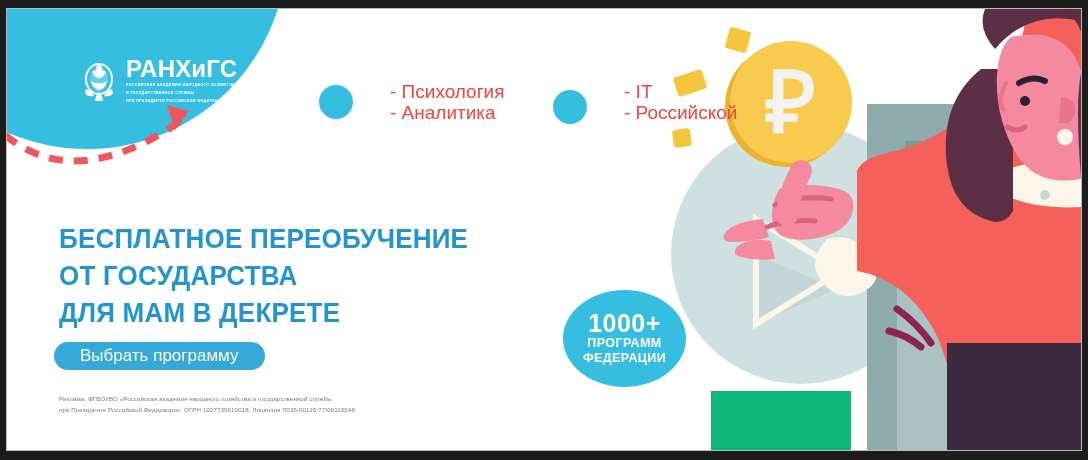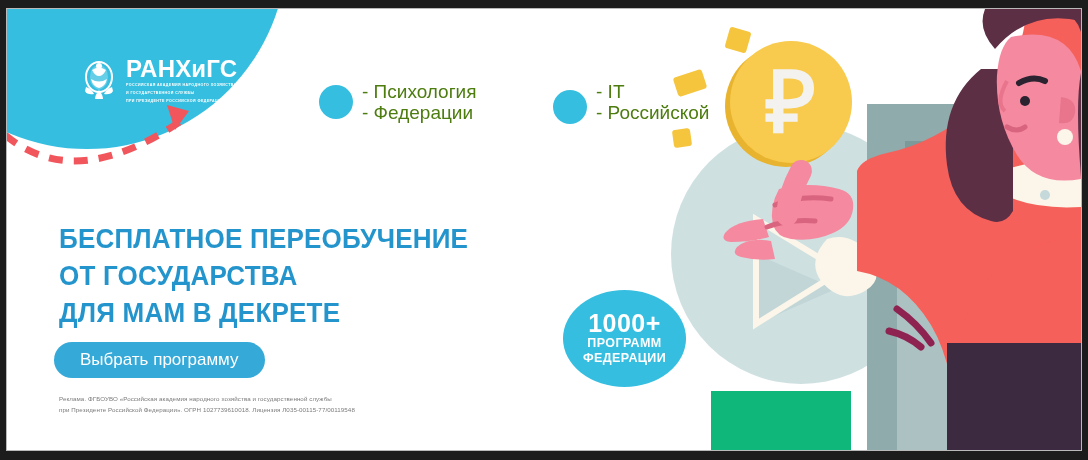--- a/index.html
+++ b/index.html
@@ -13,45 +13,45 @@
   .stage{position:absolute;inset:0;overflow:hidden;}
 
   
   .cyan-blob{position:absolute;left:-120px;top:-150px;width:400px;height:290px;
              background:var(--cyan);border-radius:0 0 240px 240px;}
 
   
   .arrow-wrap{position:absolute;left:-8px;top:96px;width:270px;height:78px;}
 
   
-  .logo{position:absolute;left:72px;top:48px;display:flex;gap:7px;}
+  .logo{position:absolute;left:72px;top:48px;display:flex;align-items:center;gap:7px;}
   .logo-crest{width:40px;height:44px;flex:none;}
   .logo-text{display:flex;flex-direction:column;}
   .logo-word{font-size:24px;font-weight:bold;color:#fff;letter-spacing:.2px;line-height:1;
              font-family:"Liberation Sans",sans-serif;}
   .logo-sub{font-size:3.6px;color:#fff;line-height:1.62;letter-spacing:.42px;
             white-space:nowrap;font-weight:bold;margin-top:2px;}
 
   
   .prog{position:absolute;display:flex;align-items:center;gap:9px;}
   .prog-dot{width:34px;height:34px;border-radius:50%;background:var(--cyan);flex:none;}
   .prog-lines{display:flex;flex-direction:column;line-height:1.12;}
-  .prog-line{font-size:19px;color:#4d7c0f;white-space:nowrap;}
+  .prog-line{font-size:19px;color:#ef4444;white-space:nowrap;margin-left:28px;}
   .prog-a{left:312px;top:72px;}
   .prog-b{left:546px;top:72px;align-items:flex-end;}
 
   
   .headline{position:absolute;left:52px;top:211px;}
   .headline div{font-family:"Liberation Sans Narrow","Liberation Sans",sans-serif;
                 font-weight:bold;font-size:28px;line-height:1.33;color:#2495cc;
                 letter-spacing:.2px;white-space:nowrap;transform:scaleX(.93);
                 transform-origin:left center;}
 
   
-  .cta{position:absolute;left:47px;top:333px;height:36px;padding:0 26px;
+  .cta{position:absolute;left:47px;top:333px;height:28px;padding:0 26px;
        background:#35a9d8;border:none;border-radius:18px;color:#fff;font-size:17px;
        font-family:"Liberation Sans",sans-serif;cursor:pointer;display:flex;
        align-items:center;justify-content:center;}
 
   
   .legal{position:absolute;left:52px;top:385px;width:420px;color:#7b7b7b;
          font-size:6.2px;line-height:1.72;letter-spacing:.08px;}
 
   
   .badge{position:absolute;left:556px;top:281px;width:123px;height:97px;border-radius:50%;
@@ -170,21 +170,21 @@
           <span class="logo-sub">РОССИЙСКАЯ АКАДЕМИЯ НАРОДНОГО ХОЗЯЙСТВА</span>
           <span class="logo-sub">И ГОСУДАРСТВЕННОЙ СЛУЖБЫ</span>
           <span class="logo-sub">ПРИ ПРЕЗИДЕНТЕ РОССИЙСКОЙ ФЕДЕРАЦИИ</span>
         </span>
       </div>
 
       <div class="prog prog-a">
         <span class="prog-dot"></span>
         <span class="prog-lines">
           <span class="prog-line">- Психология</span>
-          <span class="prog-line">- Федерации</span>
+          <span class="prog-line">- Аналитика</span>
         </span>
       </div>
 
       <div class="prog prog-b">
         <span class="prog-dot"></span>
         <span class="prog-lines">
           <span class="prog-line">- IT</span>
           <span class="prog-line">- Российской</span>
         </span>
       </div>

